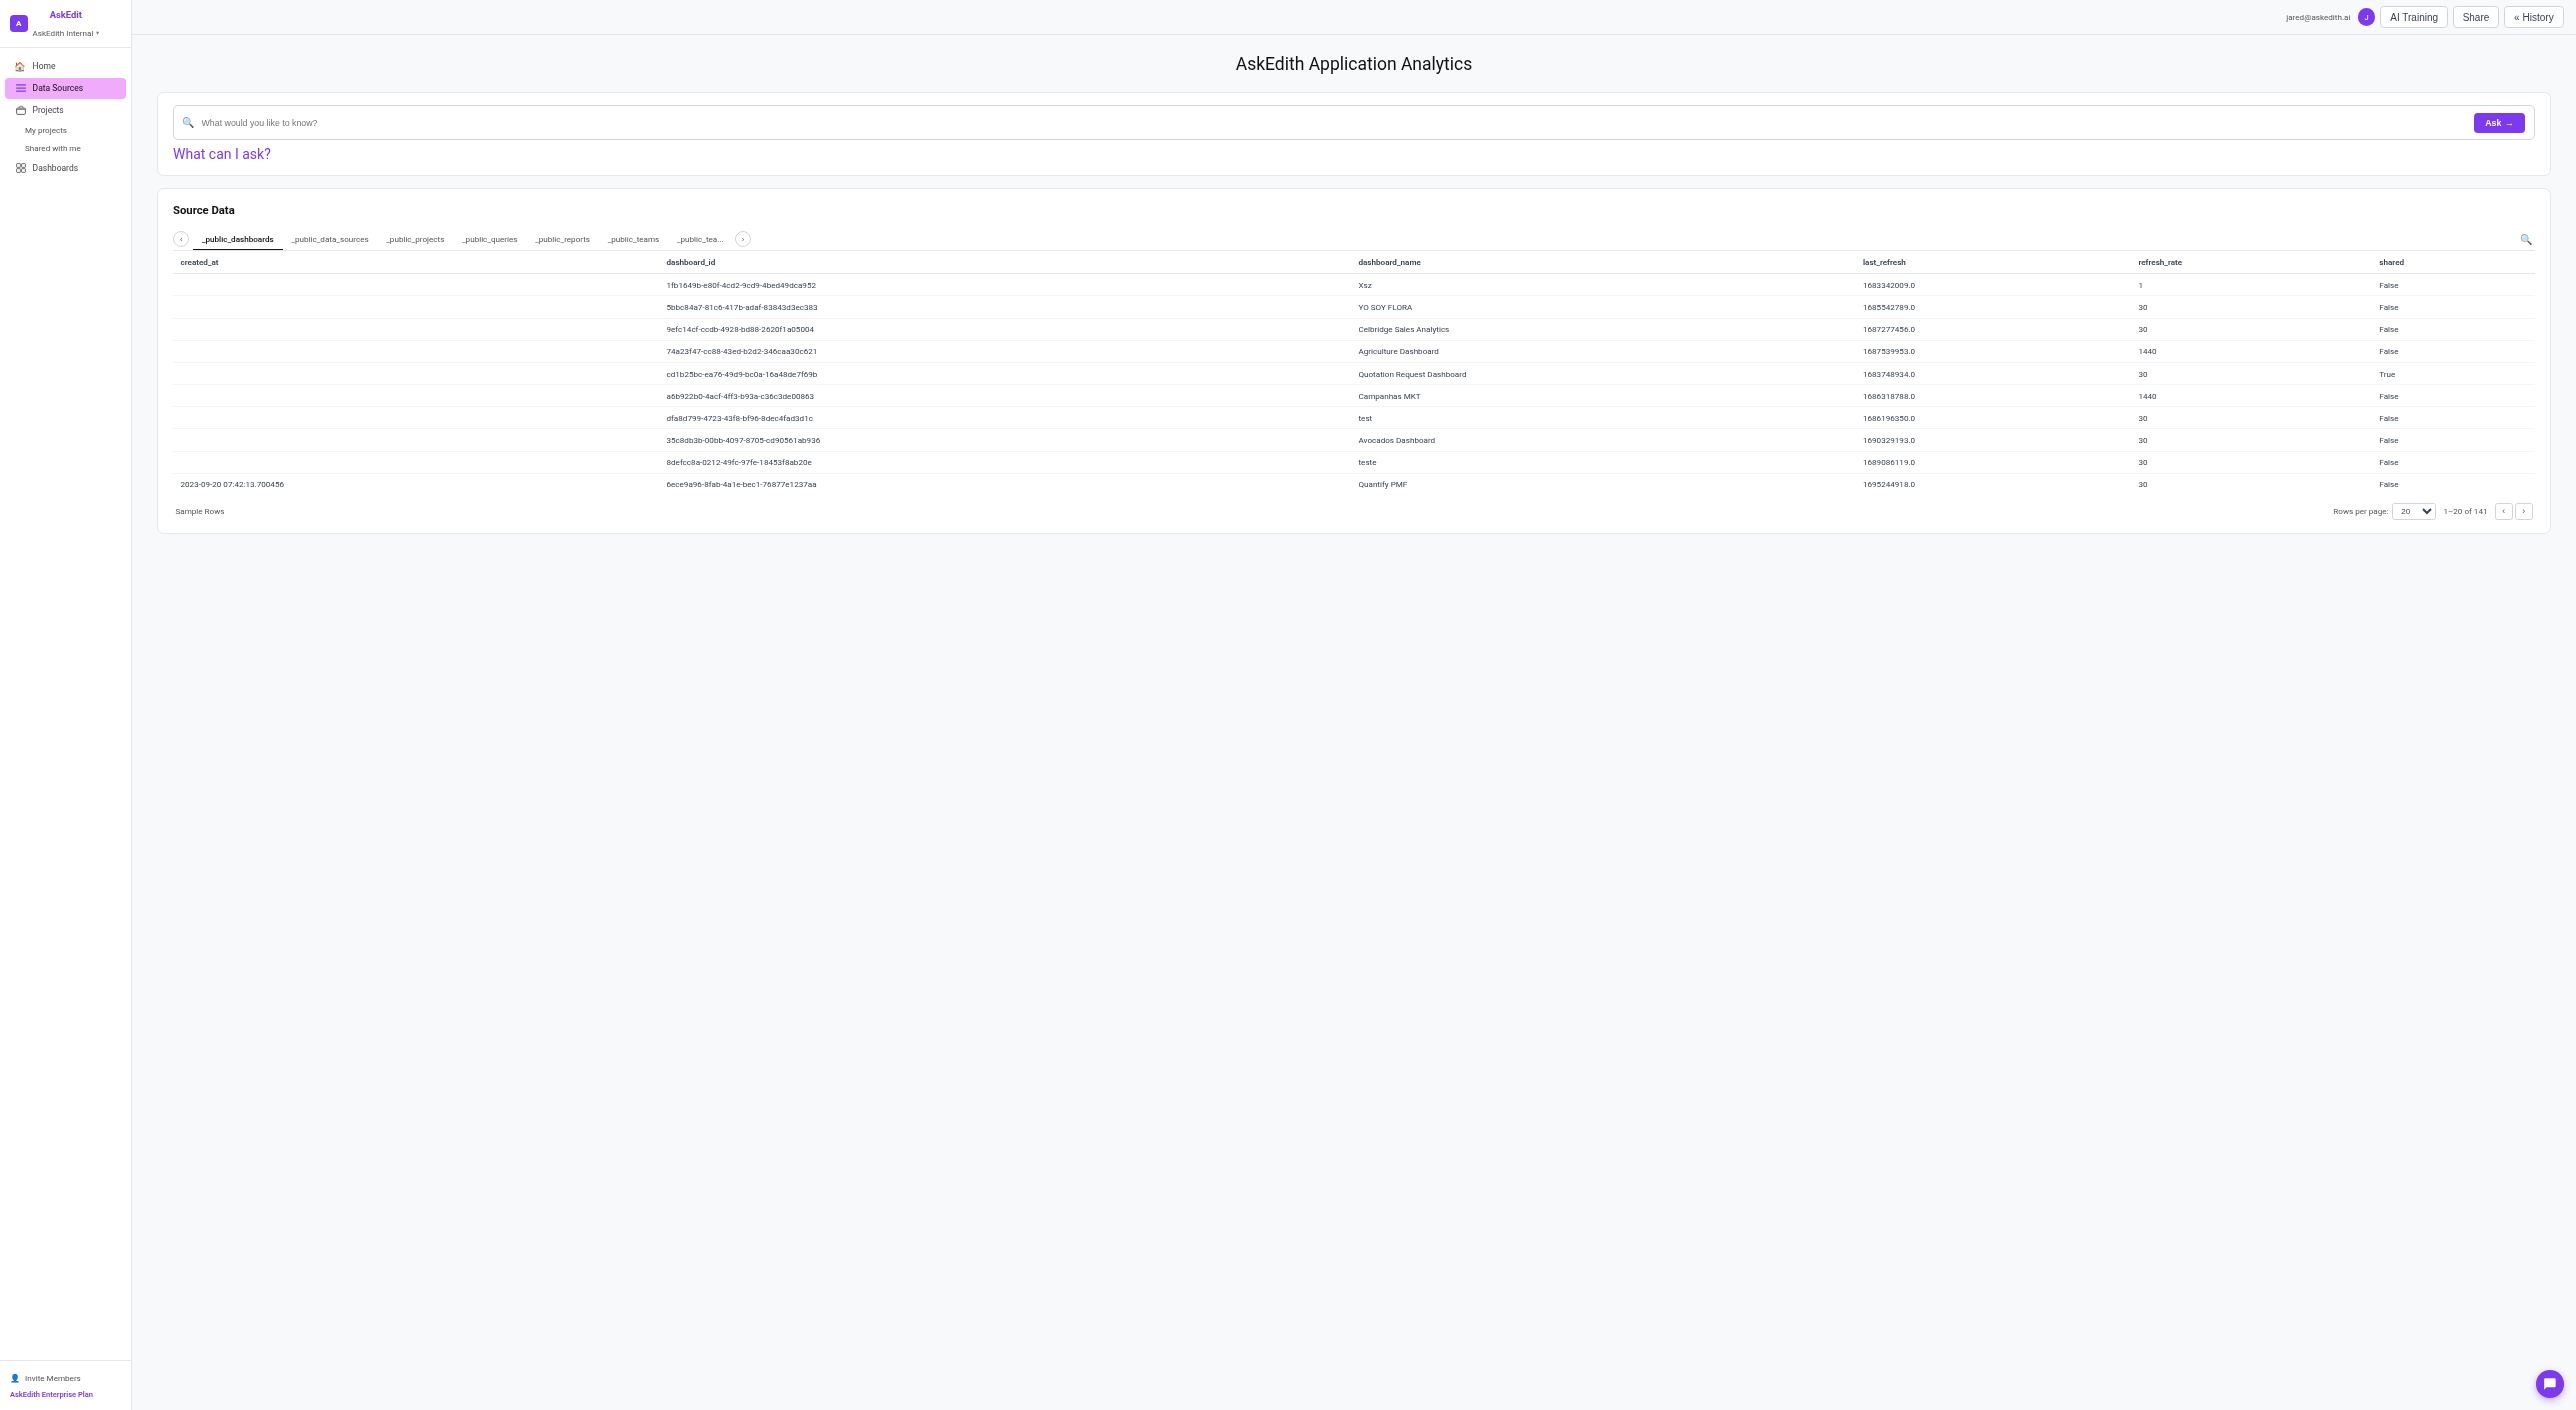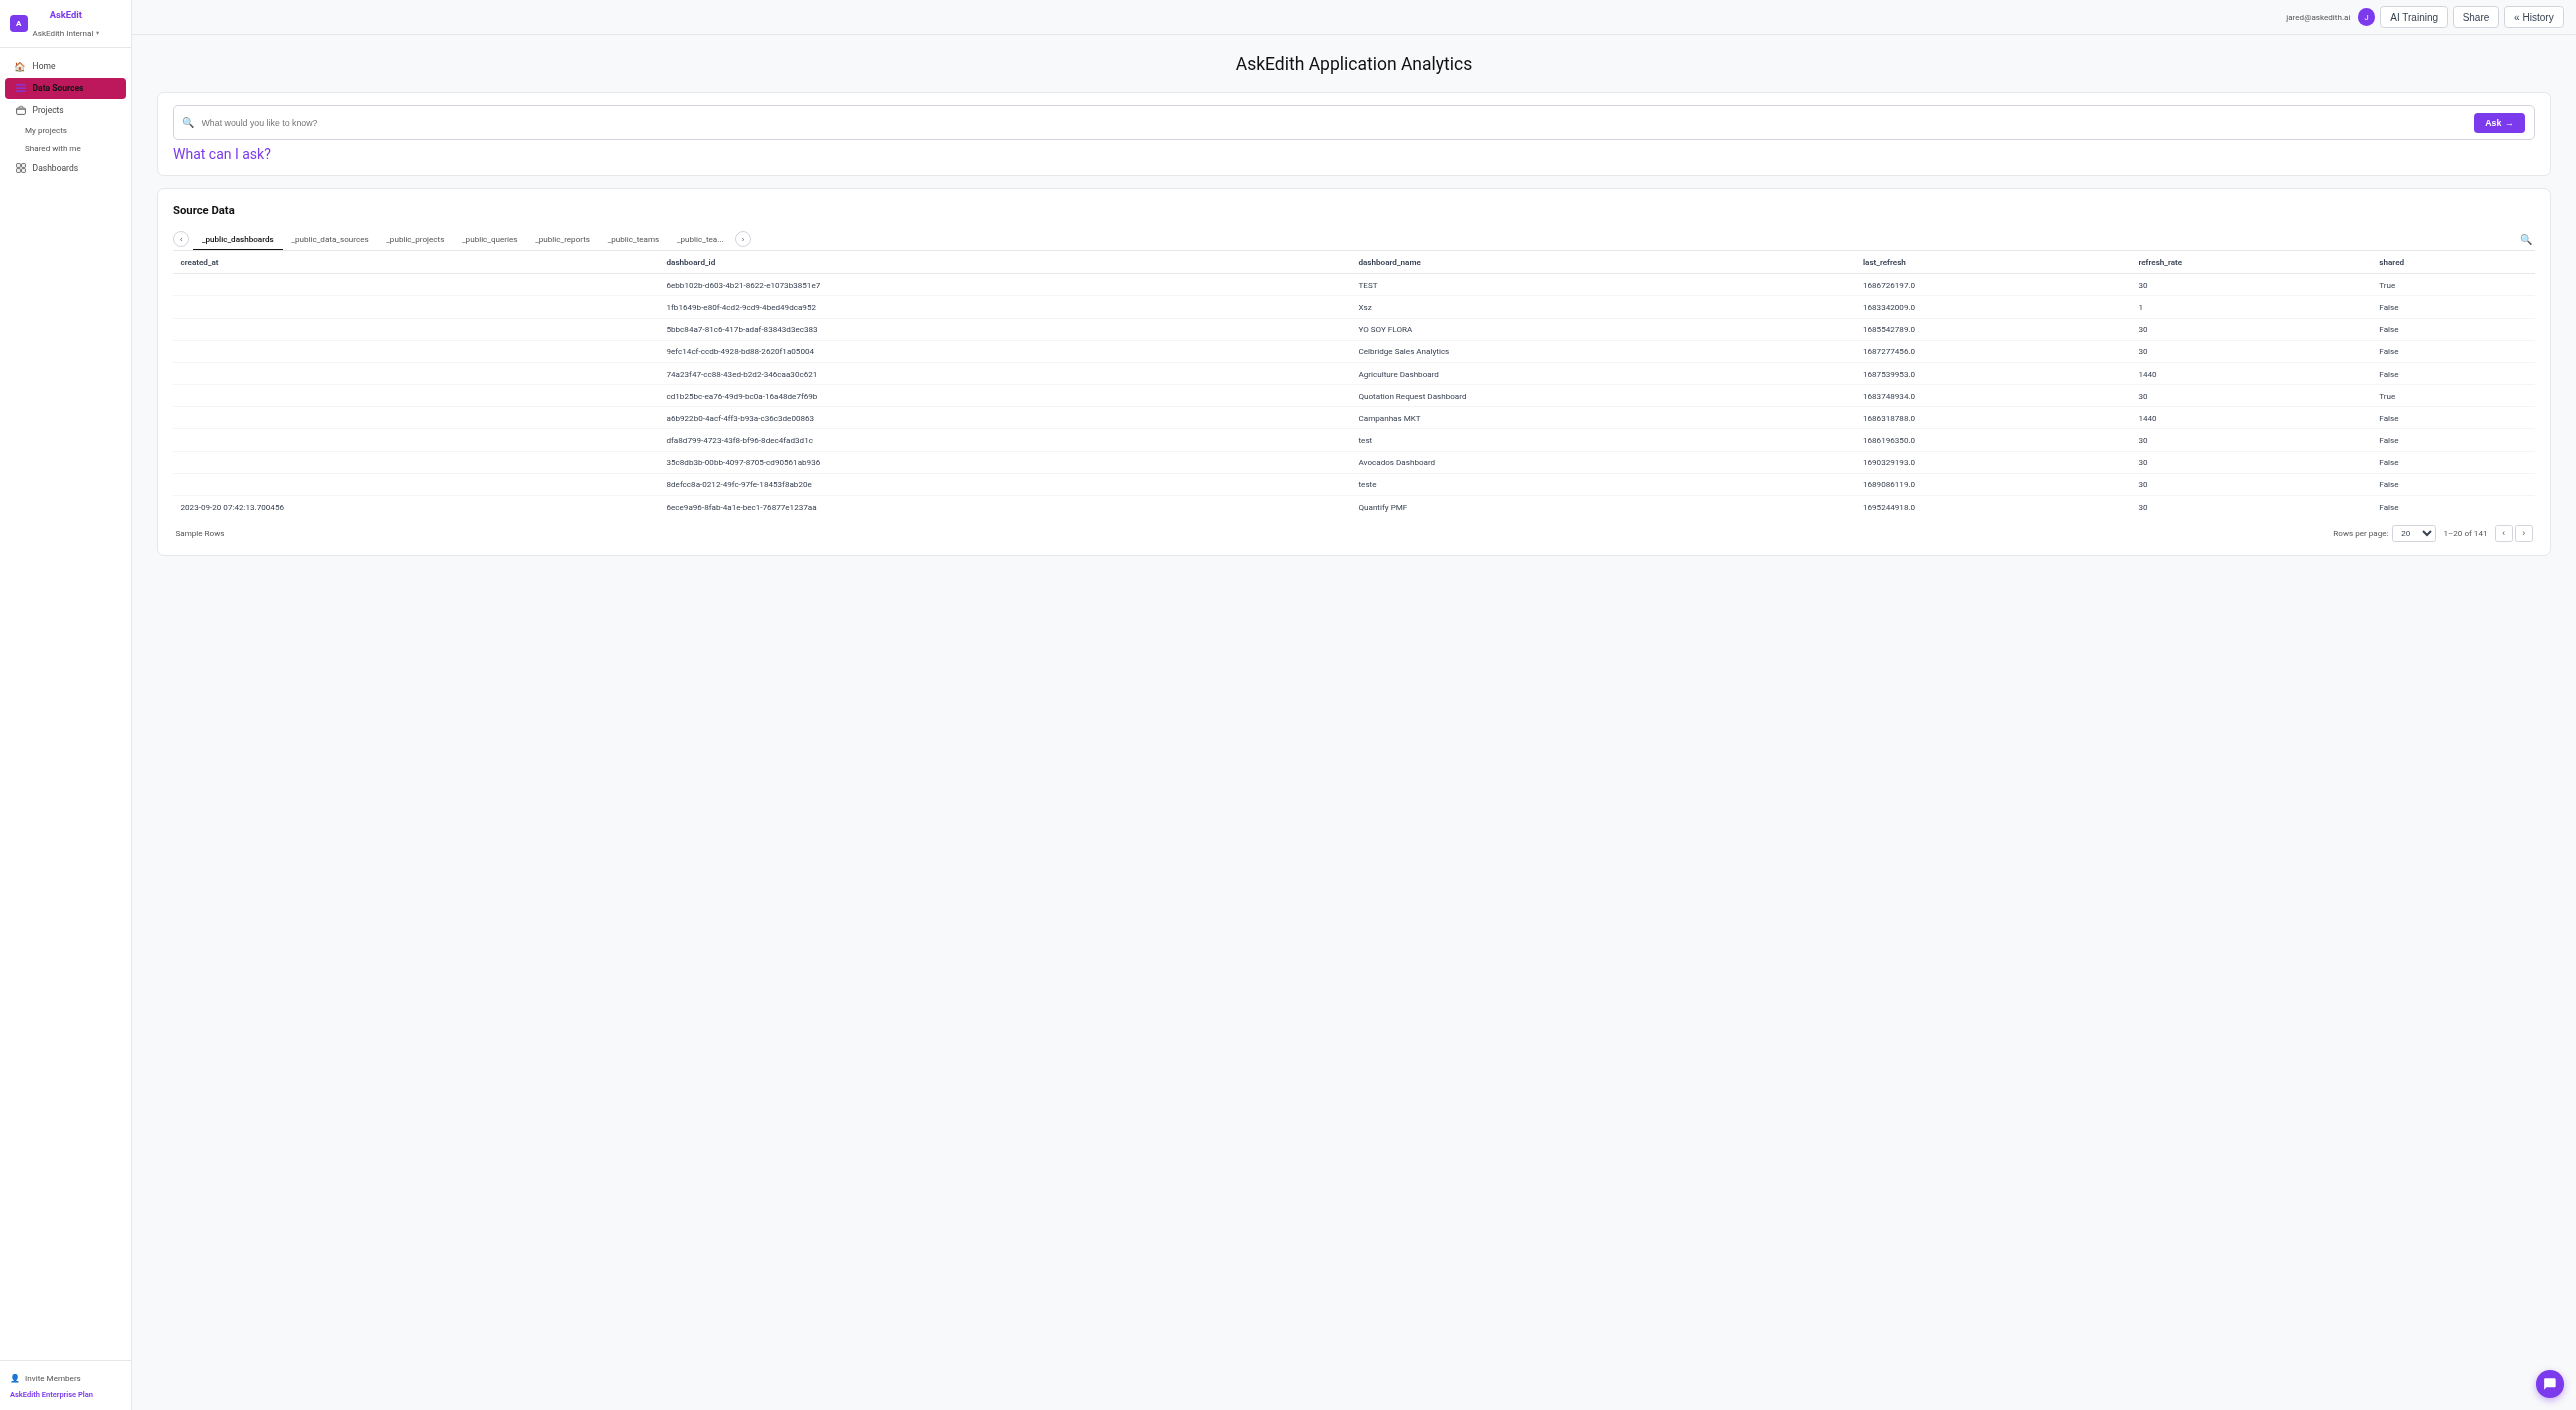--- a/index.html
+++ b/index.html
@@ -37,21 +37,21 @@
     }
     .workspace-selector .chevron { font-size: 6.3px; color: #888; }
 
     .sidebar-nav { flex: 1; padding: 7.5px 0; overflow-y: auto; }
     .nav-item {
       display: flex; align-items: center; gap: 6.3px;
       padding: 5px 10px;
       font-size: 8.5px; color: #444;
       cursor: pointer; border-radius: 3.8px; margin: 0.6px 5px;
     }
-    .nav-item.active { background: #be185d; color: #111; font-weight: 700; }
+    .nav-item.active { background: #f0abfc; color: #111; font-weight: 400; }
     .nav-item .nav-icon { width: 11.3px; height: 11.3px; display: flex; align-items: center; justify-content: center; font-size: 9.4px; }
     .nav-sub-item {
       display: flex; align-items: center; gap: 6.3px;
       padding: 3.8px 10px 3.8px 20px;
       font-size: 8.1px; color: #555; cursor: pointer;
       border-radius: 3.8px; margin: 0.6px 5px;
     }
 
     .sidebar-bottom { padding: 8.8px 10px; border-top: 0.6px solid #e5e7eb; }
     .invite-members { display: flex; align-items: center; gap: 5px; font-size: 8.1px; color: #555; cursor: pointer; padding: 3.8px 0; }
@@ -288,28 +288,20 @@
             <tr>
               <th>created_at</th>
               <th>dashboard_id</th>
               <th>dashboard_name</th>
               <th>last_refresh</th>
               <th>refresh_rate</th>
               <th>shared</th>
             </tr>
           </thead>
           <tbody id="table-body">
-          <tr>
-                <td></td>
-                <td>6ebb102b-d603-4b21-8622-e1073b3851e7</td>
-                <td>TEST</td>
-                <td>1686726197.0</td>
-                <td>30</td>
-                <td>True</td>
-              </tr>
               <tr>
                 <td></td>
                 <td>1fb1649b-e80f-4cd2-9cd9-4bed49dca952</td>
                 <td>Xsz</td>
                 <td>1683342009.0</td>
                 <td>1</td>
                 <td>False</td>
               </tr>
               <tr>
                 <td></td>

